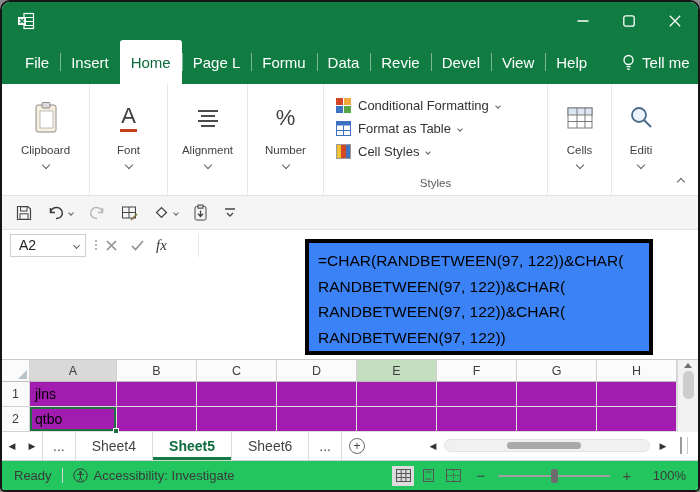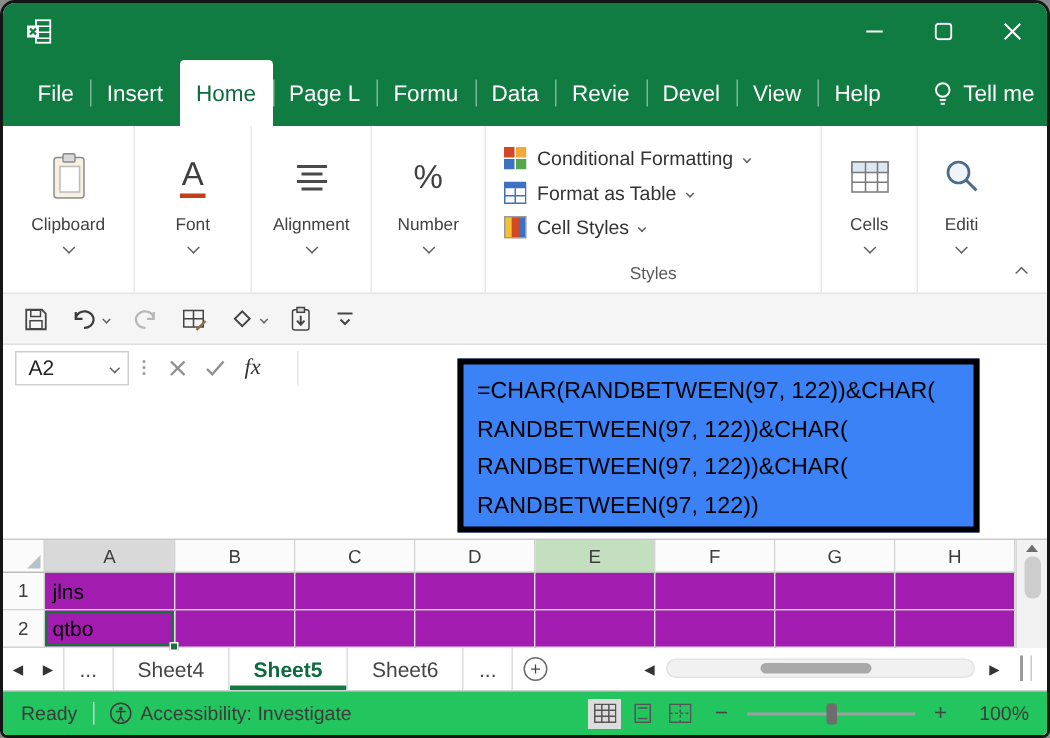--- a/index.html
+++ b/index.html
@@ -42,21 +42,21 @@
   .qat{height:34px;background:#f5f5f5;border-bottom:1px solid #e0e0e0;display:flex;align-items:center;gap:15px;padding-left:14px}
   .qat-btn{display:flex;align-items:center;gap:4px;cursor:pointer}
 
   
   .formula-region{height:130px;background:#fff;border-bottom:1px solid #c9c9c9;position:relative}
   .fb-top{height:30px;display:flex;align-items:center;padding-left:8px}
   .name-box{width:76px;height:23px;border:1px solid #cfcfcf;display:flex;align-items:center;padding-left:8px;font-size:14px;color:#222;background:#fff;cursor:pointer}
   .name-box .chev{margin-left:auto;margin-right:6px;width:5px;height:5px}
   .fb-dots{display:flex;flex-direction:column;gap:2px;margin:0 9px}
   .fb-dots i{width:2px;height:2px;background:#9a9a9a;border-radius:50%;display:block}
-  .fbtn{width:25px;height:24px;display:flex;align-items:center;justify-content:center;cursor:pointer}
+  .fbtn{width:25px;height:24px;display:flex;align-items:center;cursor:pointer}
   .fx{font-family:"Liberation Serif",serif;font-style:italic;font-size:15px;color:#333}
   .fb-divider{position:absolute;left:196px;top:4px;height:23px;width:1px;background:#e6e6e6}
   .formula-box{position:absolute;left:303px;top:9px;width:348px;height:116px;border:4px solid #000;background:#3b82f6;padding:5px 9px;font-size:15.5px;line-height:25.5px;color:#000;z-index:5;overflow:hidden}
 
   
   .grid-wrap{position:relative;height:72px;background:#fff}
   .grid{display:grid;grid-template-columns:28px 87px repeat(7,80px);grid-template-rows:22px 25px 25px;width:675px}
   .hcell,.rhead,.corner{background:#fbfbfb;border-right:1px solid #d2d2d2;border-bottom:1px solid #bdbdbd;font-size:12.5px;color:#3d3d3d;display:flex;align-items:center;justify-content:center}
   .rhead{border-bottom:1px solid #d2d2d2}
   .corner{position:relative}

